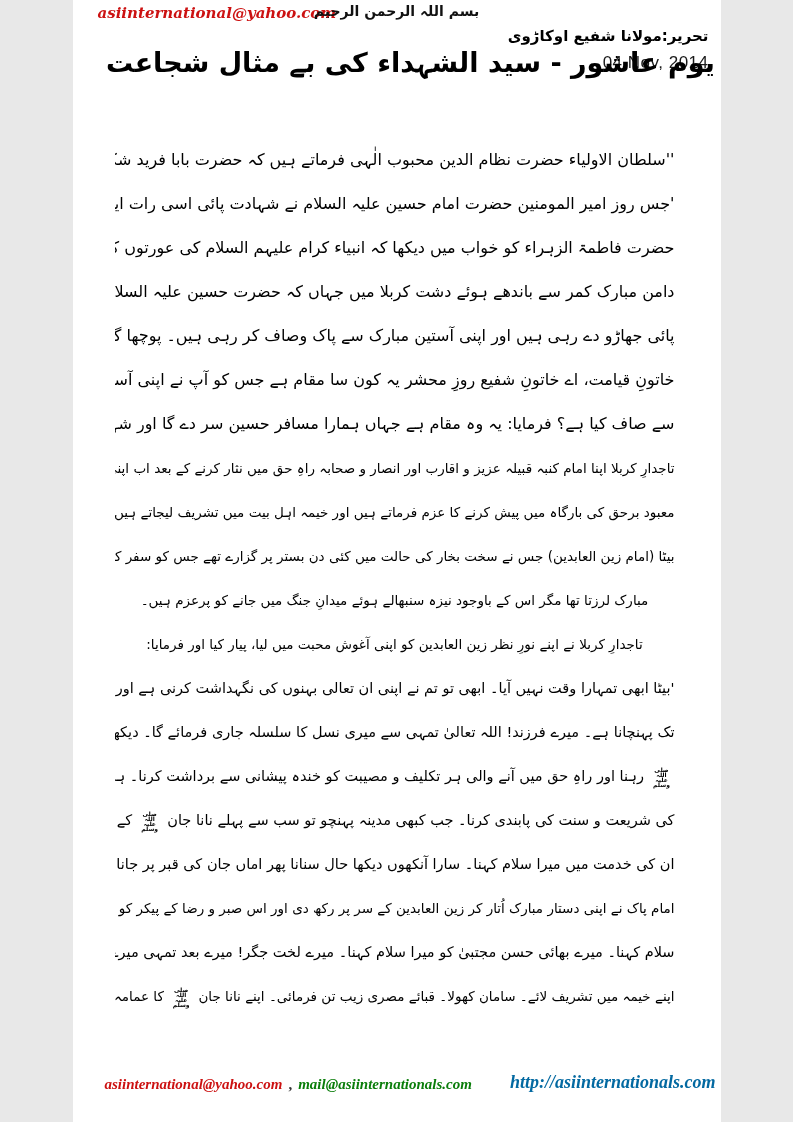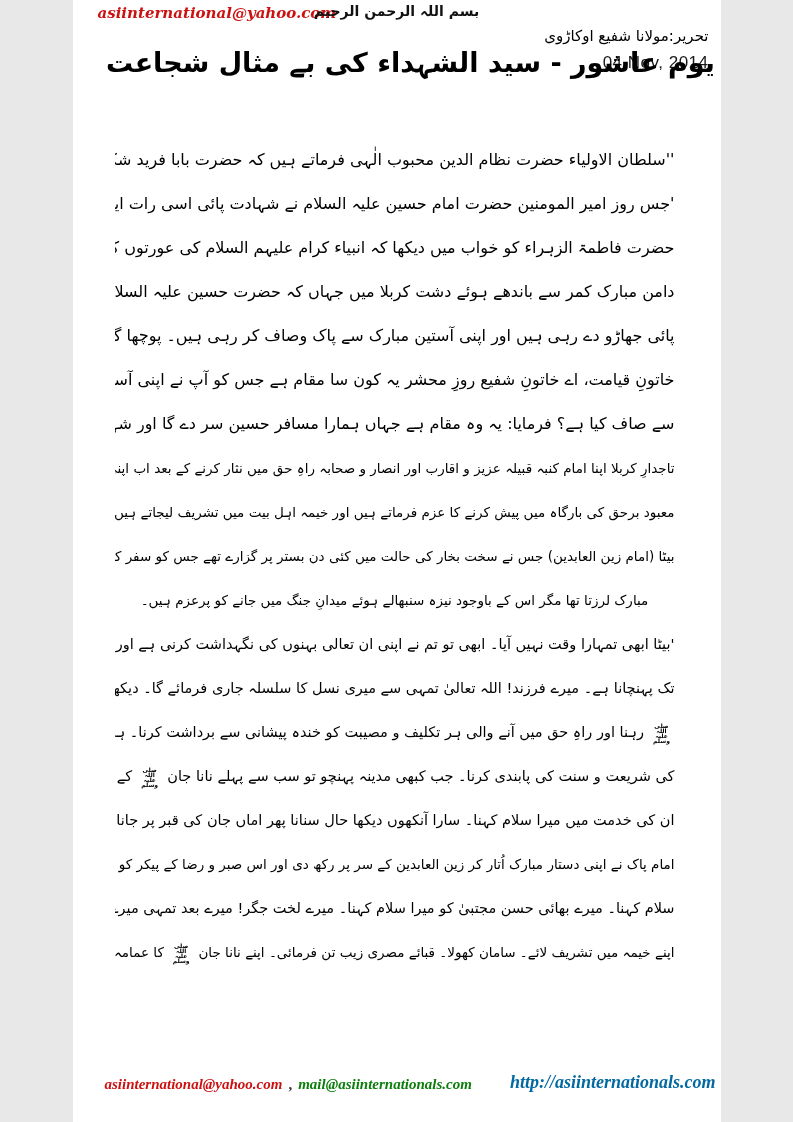--- a/index.html
+++ b/index.html
@@ -13,21 +13,21 @@
     position:absolute;left:25px;top:4px;
     font-family:"DejaVu Serif",serif;font-style:italic;font-weight:bold;
     font-size:15px;color:#cc1111;text-decoration:none;
   }
   .bismillah{
     position:absolute;top:3px;left:0;right:0;text-align:center;
     direction:rtl;font-size:14px;font-weight:bold;color:#111;
   }
   .byline{
     position:absolute;top:27px;right:12px;text-align:right;
-    direction:rtl;font-size:15px;font-weight:normal;color:#000;
+    direction:rtl;font-size:15px;font-weight:bold;color:#000;
   }
   .date{
     position:absolute;top:53px;right:12px;
     font-family:"Liberation Sans",sans-serif;font-size:17px;color:#1a1a1a;
     letter-spacing:.5px;
   }
   .title{
     position:absolute;top:47px;left:0;right:0;text-align:center;
     transform:translateX(14px);
     direction:rtl;font-size:27px;font-weight:bold;color:#000;
@@ -78,20 +78,21 @@
     <div class="line sz-a">'جس روز امیر المومنین حضرت امام حسین علیہ السلام نے شہادت پائی اسی رات ایک بزرگ نے</div>
     <div class="line sz-a">حضرت فاطمۃ الزہراء کو خواب میں دیکھا کہ انبیاء کرام علیہم السلام کی عورتوں کے ساتھ آئیں اور</div>
     <div class="line sz-a">دامن مبارک کمر سے باندھے ہوئے دشت کربلا میں جہاں کہ حضرت حسین علیہ السلام نے شہادت</div>
     <div class="line sz-a">پائی جھاڑو دے رہی ہیں اور اپنی آستین مبارک سے پاک وصاف کر رہی ہیں۔ پوچھا گیا کہ اے</div>
     <div class="line sz-a">خاتونِ قیامت، اے خاتونِ شفیع روزِ محشر یہ کون سا مقام ہے جس کو آپ نے اپنی آستین مبارک</div>
     <div class="line sz-a center">سے صاف کیا ہے؟ فرمایا: یہ وہ مقام ہے جہاں ہمارا مسافر حسین سر دے گا اور شہادت پائے گا۔'</div>
     <div class="line sz-b">تاجدارِ کربلا اپنا امام کنبہ قبیلہ عزیز و اقارب اور انصار و صحابہ راہِ حق میں نثار کرنے کے بعد اب اپنی جان کا نذرانہ اپنے</div>
     <div class="line sz-b">معبود برحق کی بارگاہ میں پیش کرنے کا عزم فرماتے ہیں اور خیمہ اہل بیت میں تشریف لیجاتے ہیں۔ کیا دیکھتے ہیں کہ وہ بیمار</div>
     <div class="line sz-b">بیٹا (امام زین العابدین) جس نے سخت بخار کی حالت میں کئی دن بستر پر گزارے تھے جس کو سفر کی کوفت، بھوک و پیاس، سفر کی</div>
     <div class="line sz-b center">مبارک لرزتا تھا مگر اس کے باوجود نیزہ سنبھالے ہوئے میدانِ جنگ میں جانے کو پرعزم ہیں۔</div>
+    <div class="line sz-b center">تاجدارِ کربلا نے اپنے نورِ نظر زین العابدین کو اپنی آغوش محبت میں لیا، پیار کیا اور فرمایا:</div>
     <div class="line sz-c">'بیٹا ابھی تمہارا وقت نہیں آیا۔ ابھی تو تم نے اپنی ان تعالی بہنوں کی نگہداشت کرنی ہے اور ان اہل بیت کو وطن</div>
     <div class="line sz-c">تک پہنچانا ہے۔ میرے فرزند! اللہ تعالیٰ تمہی سے میری نسل کا سلسلہ جاری فرمائے گا۔ دیکھو! صبر و ثبات سے</div>
     <div class="line sz-c"><span class="saw">صلی اللہ<br>علیہ وسلم</span> رہنا اور راہِ حق میں آنے والی ہر تکلیف و مصیبت کو خندہ پیشانی سے برداشت کرنا۔ ہر حالت میں نانا</div>
     <div class="line sz-c">کی شریعت و سنت کی پابندی کرنا۔ جب کبھی مدینہ پہنچو تو سب سے پہلے نانا جان <span class="saw">صلی اللہ<br>علیہ وسلم</span> کے روضہ انور پر جانا اور</div>
     <div class="line sz-c">ان کی خدمت میں میرا سلام کہنا۔ سارا آنکھوں دیکھا حال سنانا پھر اماں جان کی قبر پر جانا اور انہیں بھی میرا</div>
     <div class="line sz-b">امام پاک نے اپنی دستار مبارک اُتار کر زین العابدین کے سر پر رکھ دی اور اس صبر و رضا کے پیکر کو فرش پر لٹا دیا۔ پھر</div>
     <div class="line sz-c">سلام کہنا۔ میرے بھائی حسن مجتبیٰ کو میرا سلام کہنا۔ میرے لخت جگر! میرے بعد تمہی میرے جانشین ہو،'</div>
     <div class="line sz-b">اپنے خیمہ میں تشریف لائے۔ سامان کھولا۔ قبائے مصری زیب تن فرمائی۔ اپنے نانا جان <span class="saw">صلی اللہ<br>علیہ وسلم</span> کا عمامہ سر پر باندھا۔</div>
   </div>
 

